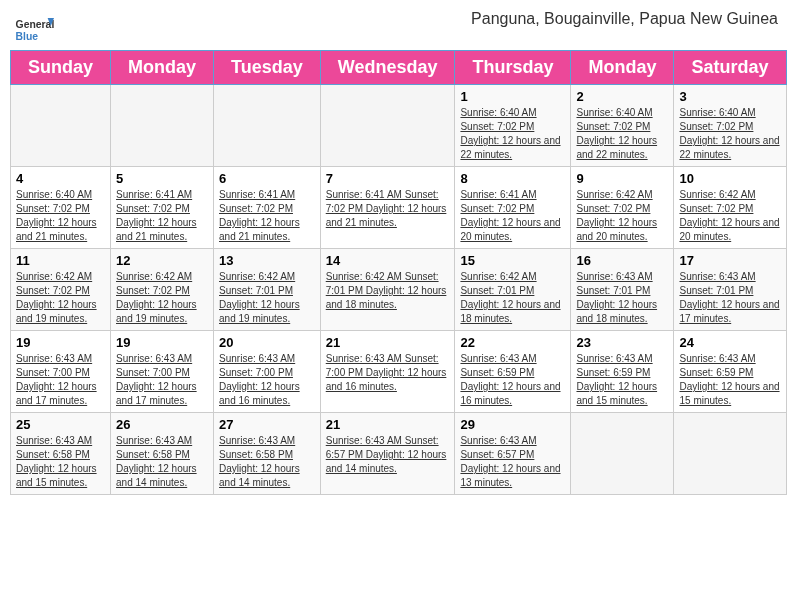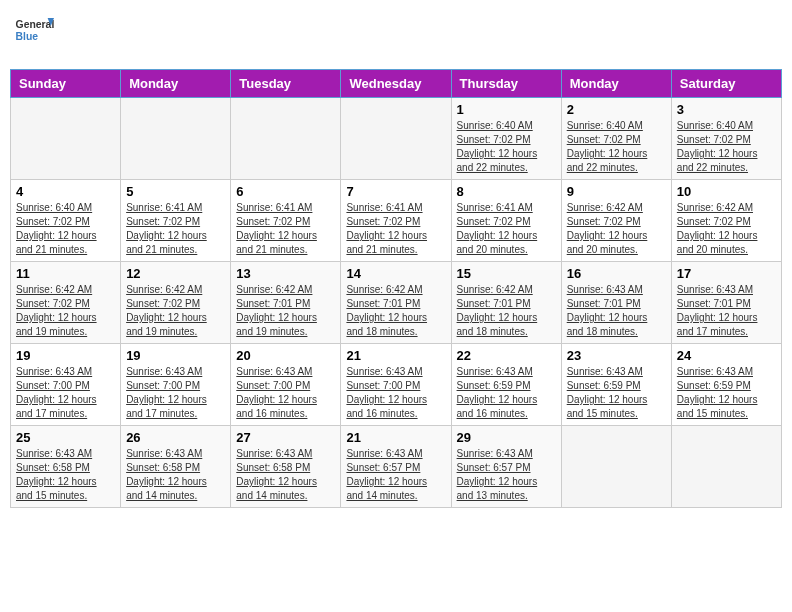--- a/index.html
+++ b/index.html
@@ -7,21 +7,21 @@
       font-family: Arial, sans-serif;
       background: #fff;
       width: 792px;
       min-height: 612px;
       padding: 10px;
     }
     .header-section {
       display: flex;
       justify-content: space-between;
       align-items: flex-start;
-      margin-bottom: 19px;
+      margin-bottom: 0;
       padding: 0 4px;
     }
     .logo-area {
       display: flex;
       align-items: center;
       gap: 4px;
     }
     .logo-icon {
       width: 40px;
       height: 40px;
@@ -37,25 +37,25 @@
     .subtitle {
       font-size: 16px;
       color: #333;
     }
     table {
       width: 100%;
       border-collapse: collapse;
       font-size: 11px;
     }
     thead tr th {
-      background: #a21caf;
+      background: #ec4899;
       color: #fff;
       text-align: left;
-      padding: 6px 8px;
-      font-size: 13px;
+      padding: 6px 17px;
+      font-size: 18px;
       font-weight: bold;
       border: 1px solid #5a9fd4;
     }
     tbody tr td {
       border: 1px solid #ccc;
       vertical-align: top;
       padding: 4px 5px;
       min-height: 80px;
       width: 14.28%;
     }
@@ -86,20 +86,21 @@
 
 <div class="header-section">
   <div class="logo-area">
     <svg class="logo-icon" viewBox="0 0 50 50">
       <text x="2" y="22" font-size="13" font-weight="bold" fill="#333" font-family="Arial">General</text>
       <text x="2" y="38" font-size="13" font-weight="bold" fill="#3b7fc4" font-family="Arial">Blue</text>
       <polygon points="42,10 50,10 46,20" fill="#3b7fc4"></polygon>
     </svg>
   </div>
   <div class="title-area">
+    <div class="subtitle">Panguna, Bougainville, Papua New Guinea</div>
   </div>
 </div>
 
 <table>
   <thead>
     <tr>
     <th>Sunday</th>
         <th>Monday</th>
         <th>Tuesday</th>
         <th>Wednesday</th>

